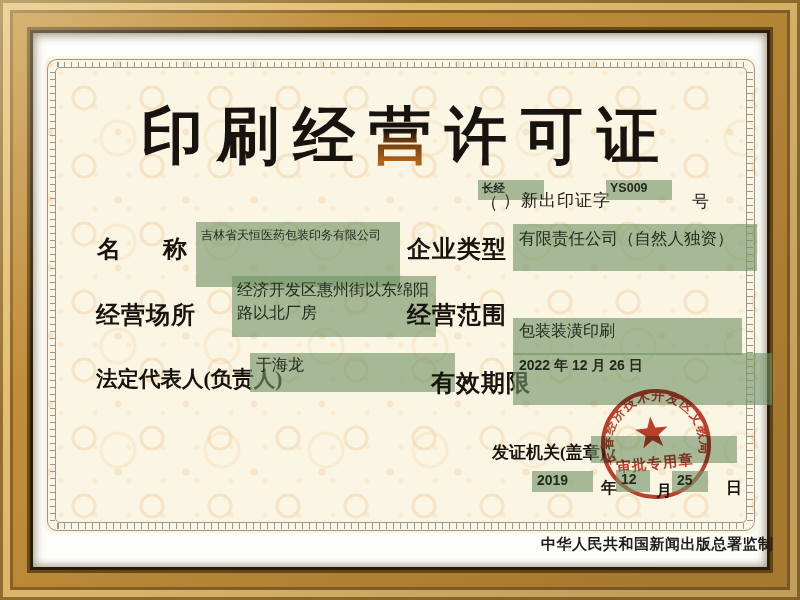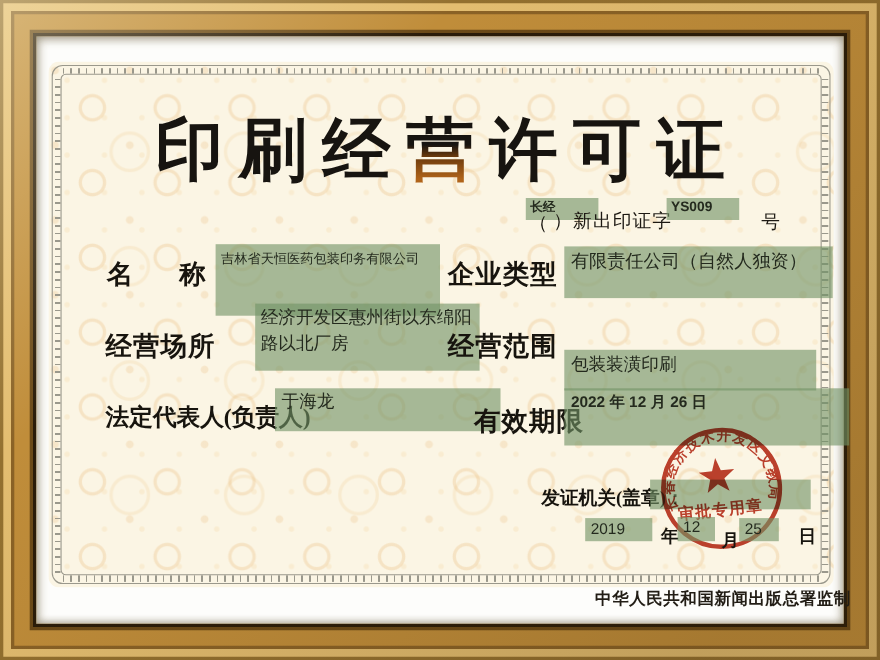--- a/index.html
+++ b/index.html
@@ -84,21 +84,21 @@
   #box-legal{left:250px;top:353px;width:205px;height:39px;font-size:16px;padding:2px 6px;}
   #box-validity{left:513px;top:353px;width:259px;height:52px;font-size:14px;font-weight:700;padding:4px 6px;}
 
   
   #issuing-label{position:absolute;left:492px;top:441px;font-size:17px;font-weight:600;color:#17140e;}
   #issuing-box{left:591px;top:436px;width:146px;height:27px;}
   #seal{position:absolute;left:596px;top:384px;width:120px;height:120px;
     transform:rotate(-6deg);mix-blend-mode:multiply;opacity:.92;}
 
   
-  .dnum{font-size:14px;font-weight:400;padding:1px 0 0 5px;}
+  .dnum{font-size:14px;font-weight:700;padding:1px 0 0 5px;}
   #d-year-box{left:532px;top:471px;width:61px;height:21px;}
   #d-month-box{left:616px;top:470px;width:34px;height:22px;}
   #d-day-box{left:672px;top:471px;width:36px;height:21px;}
   .dunit{position:absolute;font-size:16px;font-weight:600;color:#17140e;}
   #d-year-unit{left:601px;top:478px;}
   #d-month-unit{left:656px;top:481px;}
   #d-day-unit{left:726px;top:478px;}
 
   
   #footer-supervisor{position:absolute;left:541px;top:535px;font-size:15px;font-weight:700;

